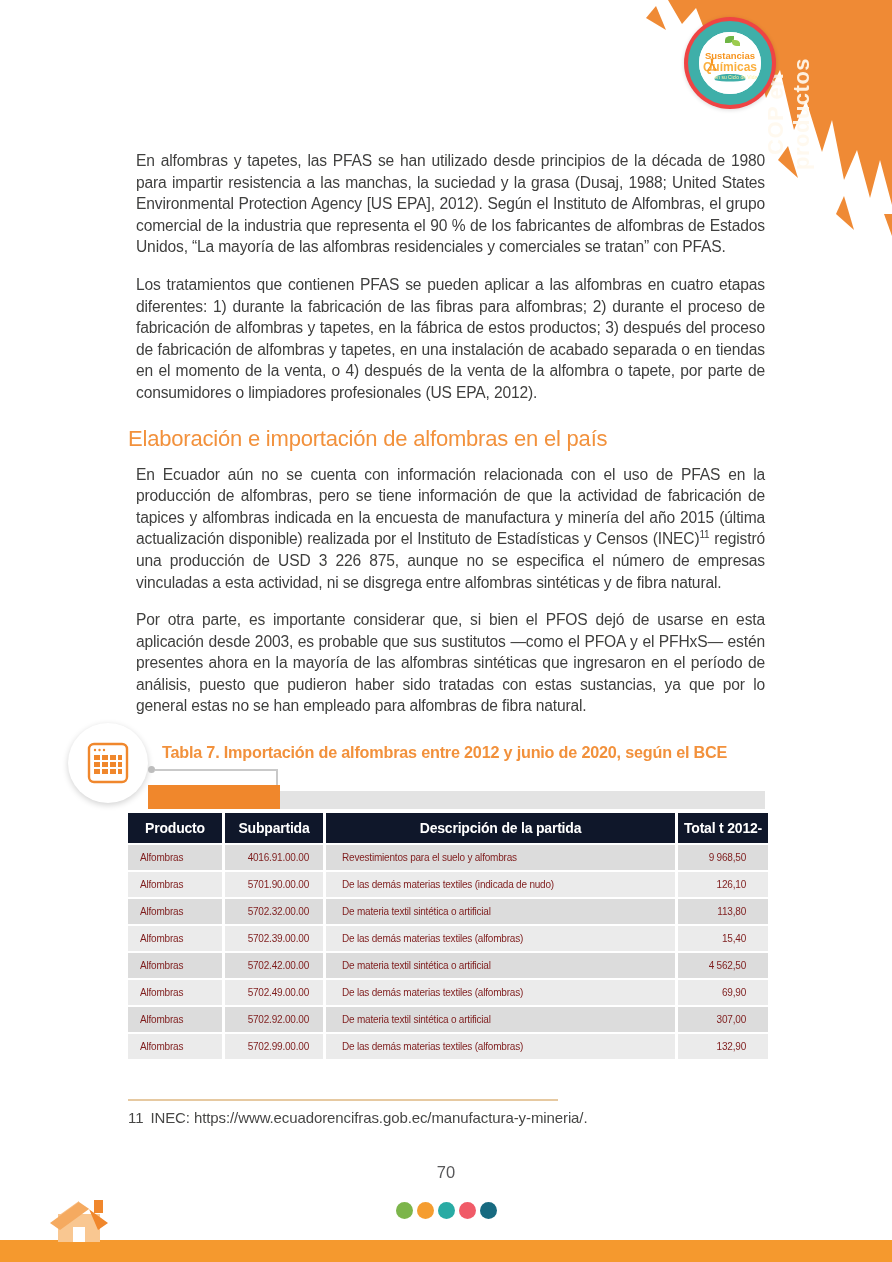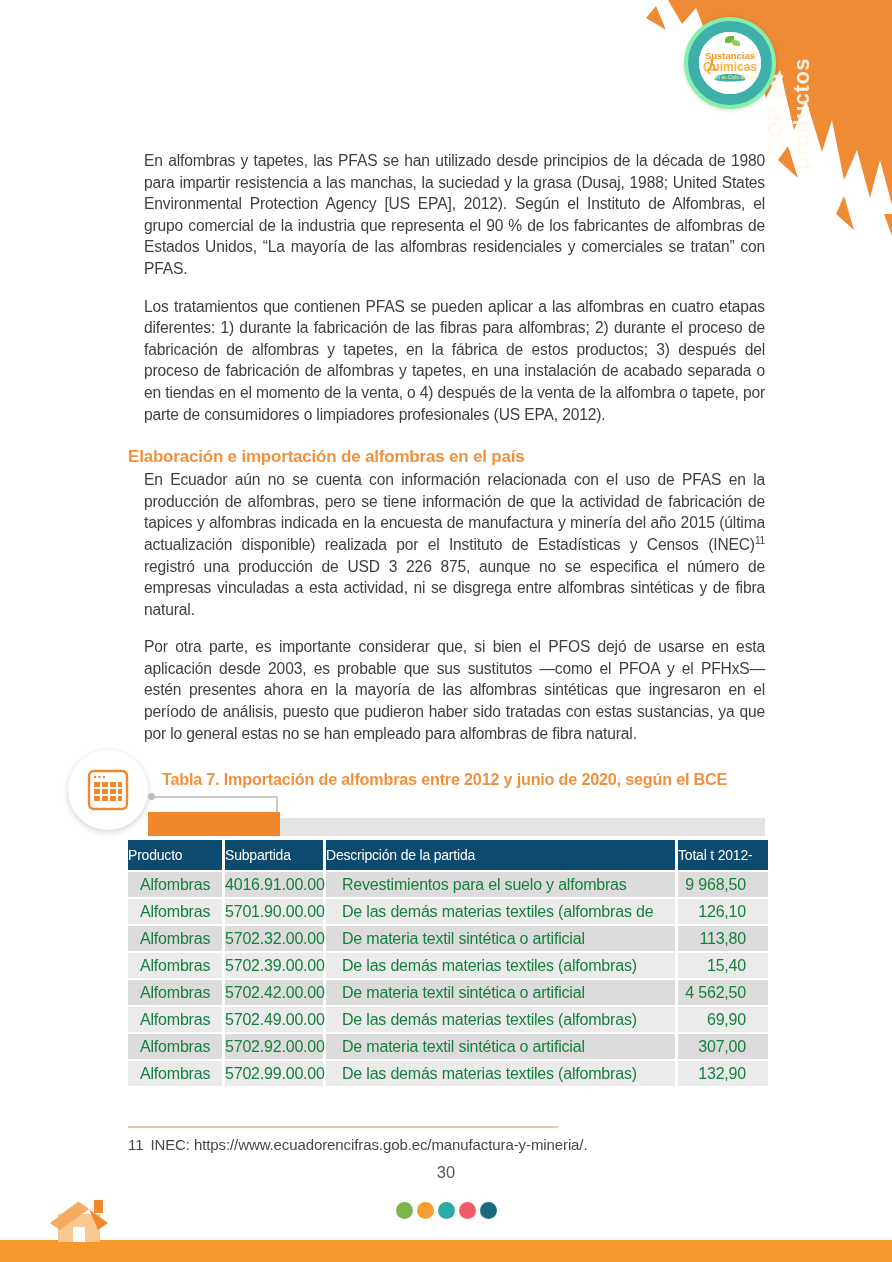--- a/index.html
+++ b/index.html
@@ -12,21 +12,21 @@
   .brush{position:absolute; top:0; right:0; width:300px; height:250px;}
   .ribbon-text{
     position:absolute; top:88px; right:47px;
     transform:rotate(-90deg); transform-origin:center;
     color:rgba(255,248,238,0.92); font-weight:bold; font-size:22px;
     line-height:1.18; text-align:center; letter-spacing:.5px; white-space:nowrap;
   }
   
   .logo{
     position:absolute; left:684px; top:17px; width:92px; height:92px;
-    background:#86efac; border-radius:50%;
+    background:#ef4444; border-radius:50%;
     box-shadow:0 1px 4px rgba(0,0,0,0.15);
   }
   .logo-ring{
     position:absolute; left:4px; top:4px; width:84px; height:84px; box-sizing:border-box;
     border:11px solid #3fafa9; border-radius:50%; background:#ffffff;
   }
   .logo-inner{
     position:absolute; left:15px; top:15px; width:62px; height:62px;
     border-radius:50%; background:#ffffff; text-align:center; overflow:hidden;
   }
@@ -38,26 +38,26 @@
   .logo-banner{
     position:absolute; left:6px; right:6px; top:42px; height:12px;
     background:#3fafa9; border-radius:50% / 90% 90% 40% 40%;
     color:#fdf3a7; font-size:8px; line-height:12px; white-space:nowrap;
     transform:scale(.62); transform-origin:center top;
   }
   
   .body-col{position:absolute; left:128px; top:0; width:637px; padding-top:150px;}
   .para{
     font-size:15.6px; line-height:21.6px; text-align:justify;
-    letter-spacing:-0.15px; margin:0 0 16px 16px;
+    letter-spacing:-0.15px; margin:0 0 16px 8px;
   }
   .para sup{font-size:10px; line-height:0;}
   .section-heading{
-    color:#f2913c; font-weight:bold; font-size:17px;
-    margin:22px 0 2px 0; letter-spacing:-0.2px;
+    color:#f2913c; font-weight:normal; font-size:22px;
+    margin:22px 0 12px 0; letter-spacing:-0.2px;
   }
   
   .table-block{position:relative; height:330px; margin-top:14px;}
   .tbl-icon-circle{
     position:absolute; left:-60px; top:-10px; width:80px; height:80px;
     background:#ffffff; border-radius:50%;
     box-shadow:0 2px 6px rgba(0,0,0,0.18);
     display:flex; align-items:center; justify-content:center;
   }
   .tbl-title{
@@ -65,24 +65,24 @@
     color:#f2913c; font-weight:bold; font-size:16.2px; letter-spacing:-0.2px;
   }
   .leader-dot{position:absolute; left:20px; top:33px; width:7px; height:7px; border-radius:50%; background:#bdbdbd;}
   .leader-h{position:absolute; left:27px; top:36px; width:121px; height:1.5px; background:#c9c9c9;}
   .leader-v{position:absolute; left:148px; top:36px; width:1.5px; height:18px; background:#c9c9c9;}
   .tab-orange{position:absolute; left:20px; top:52px; width:132px; height:24px; background:#f0872c;}
   .strip-gray{position:absolute; left:152px; top:58px; width:485px; height:18px; background:#e3e3e3;}
   .tbl{position:absolute; left:0; top:80px; width:637px; display:flex; flex-direction:column; gap:2px; background:#ffffff;}
   .tr{display:grid; grid-template-columns:94px 98px 349px 90px; gap:3px;}
   .th{
-    background:#0c4a6e; color:#ffffff; font-weight:normal; font-size:14px;
-    height:30px; line-height:30px; letter-spacing:-0.2px;
-  }
-  .td{font-size:16px; height:25px; line-height:25px; letter-spacing:-0.2px; color:#15803d;}
+    background:#0f172a; color:#ffffff; font-weight:bold; font-size:14px;
+    height:30px; line-height:30px; text-align:center; letter-spacing:-0.2px;
+  }
+  .td{font-size:10px; height:25px; line-height:25px; letter-spacing:-0.2px; color:#7f1d1d;}
   .tr:nth-child(odd)  .td{background:#dcdcdc;}
   .tr:nth-child(even) .td{background:#ebebeb;}
   .td.c0{text-align:left;  padding-left:12px;}
   .td.c1{text-align:right; padding-right:14px;}
   .td.c2{text-align:left;  padding-left:16px;}
   .td.c3{text-align:right; padding-right:22px;}
   .td.c0,.td.c1,.td.c2,.td.c3{box-sizing:border-box;}
   
   .footnote{margin-top:36px;}
   .footnote-rule{width:430px; height:2px; background:#e6c9a1; margin-bottom:8px;}
@@ -173,21 +173,21 @@
           <div class="th">Total t 2012-2020</div>
         </div>
         <div style="display:contents"><div class="tr">
               <div class="td c0">Alfombras</div>
               <div class="td c1">4016.91.00.00</div>
               <div class="td c2">Revestimientos para el suelo y alfombras</div>
               <div class="td c3">9 968,50</div>
             </div><div class="tr">
               <div class="td c0">Alfombras</div>
               <div class="td c1">5701.90.00.00</div>
-              <div class="td c2">De las demás materias textiles (alfombras de nudo)</div>
+              <div class="td c2">De las demás materias textiles (indicada de nudo)</div>
               <div class="td c3">126,10</div>
             </div><div class="tr">
               <div class="td c0">Alfombras</div>
               <div class="td c1">5702.32.00.00</div>
               <div class="td c2">De materia textil sintética o artificial</div>
               <div class="td c3">113,80</div>
             </div><div class="tr">
               <div class="td c0">Alfombras</div>
               <div class="td c1">5702.39.00.00</div>
               <div class="td c2">De las demás materias textiles (alfombras)</div>
@@ -215,21 +215,21 @@
             </div></div>
       </div>
     </div>
 
     <div class="footnote">
       <div class="footnote-rule"></div>
       <div class="footnote-text"><span class="footnote-num">11</span><a class="footnote-link" href="#">INEC: https://www.ecuadorencifras.gob.ec/manufactura-y-mineria/.</a></div>
     </div>
   </div>
 
-  <div class="page-number">30</div>
+  <div class="page-number">70</div>
   <div class="dots">
       <span class="dot" style="background: rgb(124, 181, 75);"></span>
       <span class="dot" style="background: rgb(245, 157, 48);"></span>
       <span class="dot" style="background: rgb(41, 171, 164);"></span>
       <span class="dot" style="background: rgb(240, 91, 104);"></span>
       <span class="dot" style="background: rgb(23, 106, 128);"></span>
     </div>
   <div class="bottom-bar"></div>
   <svg class="house" width="74" height="48" viewBox="0 0 74 48">
     <rect x="16" y="17" width="42" height="28" fill="#f9c791"></rect>

